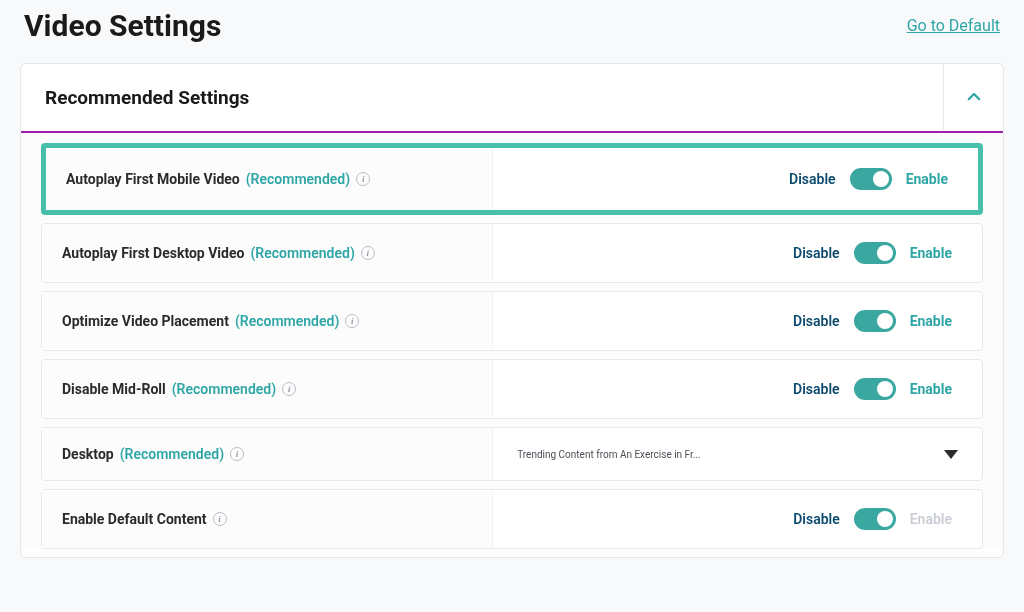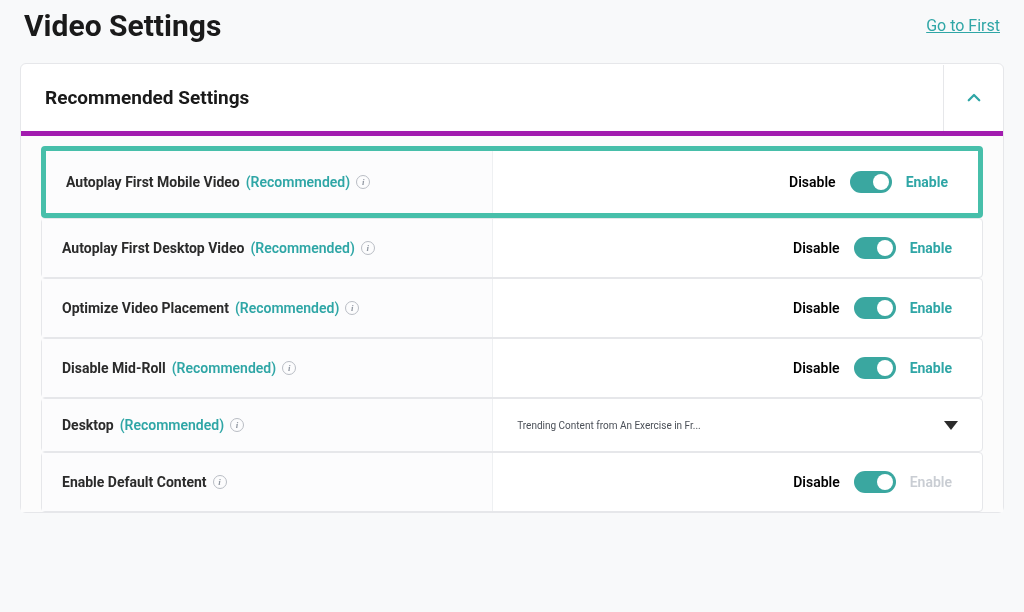--- a/index.html
+++ b/index.html
@@ -33,24 +33,23 @@
 
     .panel {
       margin: 0 20px;
       border: 1px solid #e6e7ea;
       border-radius: 6px;
       background: #fff;
     }
 
     .panel-header {
       display: flex;
-      align-items: center;
       justify-content: space-between;
       padding: 22px 24px;
-      border-bottom: 5px solid #a21caf;
+      border-bottom: 2px solid #a21caf;
     }
     .panel-header h2 {
       font-size: 19px;
       font-weight: 700;
       color: #1a1a1a;
     }
     .collapse-cell {
       width: 60px;
       height: 66px;
       border-left: 1px solid #e6e7ea;
@@ -68,21 +67,21 @@
 
     .panel-body {
       padding: 10px 20px 0 20px;
       background: #fcfcfc;
     }
 
     .setting-row {
       display: flex;
       border: 1px solid #e6e7ea;
       border-radius: 4px;
-      margin-bottom: 0;
+      margin-bottom: 8px;
       background: #fff;
     }
     .setting-row.highlighted {
       border: 5px solid #47bfaa;
       border-radius: 4px;
     }
     .setting-row.highlighted .setting-left,
     .setting-row.highlighted .setting-right {
       padding-top: 20px;
       padding-bottom: 20px;
@@ -132,21 +131,21 @@
     .setting-right.with-select {
       justify-content: center;
       padding-left: 24px;
       padding-right: 24px;
     }
 
     .state-label {
       font-size: 14px;
       font-weight: 600;
     }
-    .state-disable { color: #000000; }
+    .state-disable { color: #0c4a6e; }
     .state-enable-on { color: #2fa6a6; font-weight: 700; }
     .state-enable-off { color: #c9cdd3; }
 
     .toggle {
       width: 42px;
       height: 22px;
       border-radius: 22px;
       background: #3aa7a0;
       position: relative;
       cursor: pointer;
@@ -175,21 +174,21 @@
       border-left: 7px solid transparent;
       border-right: 7px solid transparent;
       border-top: 9px solid #2b2b2b;
     }
   </style>
 </head>
 <body>
 
 <div class="header-bar">
   <h1 class="page-title">Video Settings</h1>
-  <a class="header-link">Go to First</a>
+  <a class="header-link">Go to Default</a>
 </div>
 
 <div class="panel">
 
   <div class="panel-header">
     <h2>Recommended Settings</h2>
     <div class="collapse-cell">
       <span class="chevron-up">
         <svg viewBox="0 0 24 24" fill="none" stroke-width="3" stroke-linecap="round" stroke-linejoin="round">
             <polyline points="5 15 12 8 19 15"></polyline>

